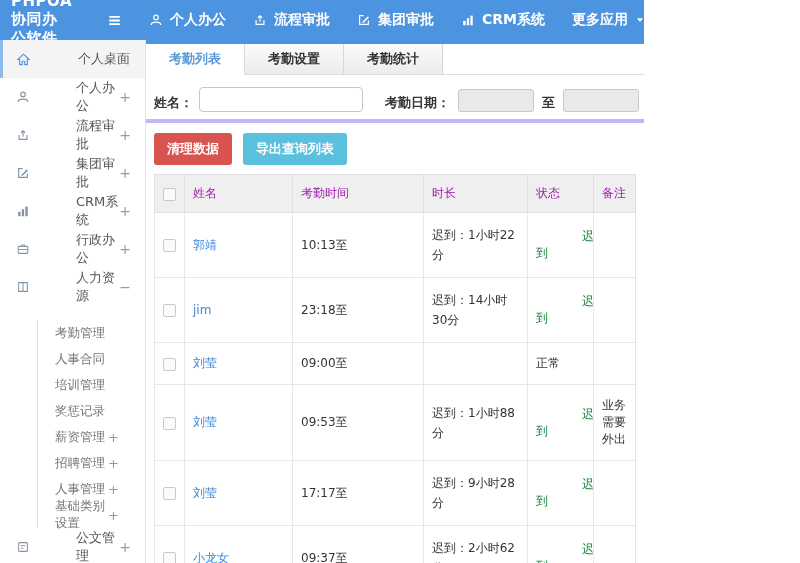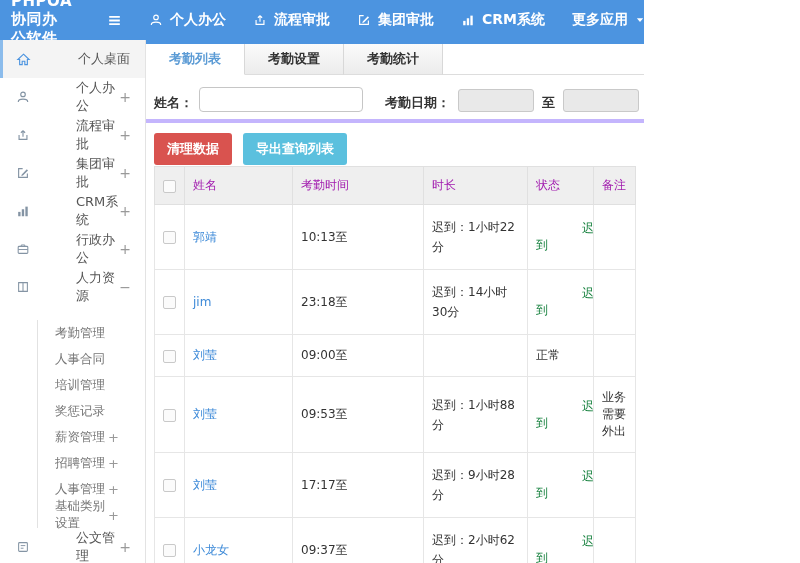--- a/index.html
+++ b/index.html
@@ -43,21 +43,21 @@
 
   .search-row { display:flex; align-items:flex-end; padding:7px 8px; border-bottom:4px solid #c4b5fd; }
   .search-row label, .search-row .to { font-size:13px; font-weight:bold; color:#333; white-space:nowrap; }
   .name-input { width:176px; height:25px; border:1px solid #c6c6c6; border-radius:4px; margin:0 22px 0 6px;
     padding:0 6px; font-size:12px; font-family:inherit; outline:none; }
   .date-input { width:76px; height:23px; background:#e9e9e9; border:1px solid #c9c9c9; border-radius:3px;
     margin:0 8px; font-size:12px; font-family:inherit; outline:none; }
   .btn { border:none; border-radius:3px; color:#fff; font-size:13px; font-weight:bold; padding:7px 13px;
     cursor:pointer; font-family:Liberation Serif, serif; white-space:nowrap; }
   .btn.query { background:#4082e4; margin-left:10px; padding:6px 15px; }
-  .actions-row { display:flex; gap:11px; padding:10px 8px 1px 8px; }
+  .actions-row { display:flex; gap:11px; padding:10px 8px 9px 8px; }
   .btn.danger { background:#d9534f; }
   .btn.info { background:#5bc0de; }
 
   
   table.grid { width:calc(100% - 16px); margin:0 8px; border-collapse:collapse; table-layout:fixed; }
   .grid th { background:#efefef; border:1px solid #e0e0e0; padding:10px 8px; font-size:12px; font-weight:normal;
     color:#a21caf; text-align:left; }
   .grid td { border:1px solid #e6e6e6; padding:12px 8px; font-size:12px; color:#333; vertical-align:middle;
     overflow:hidden; }
   .chk { display:inline-block; width:13px; height:13px; background:#fbfbfb; border:1px solid #c9c9c9;

